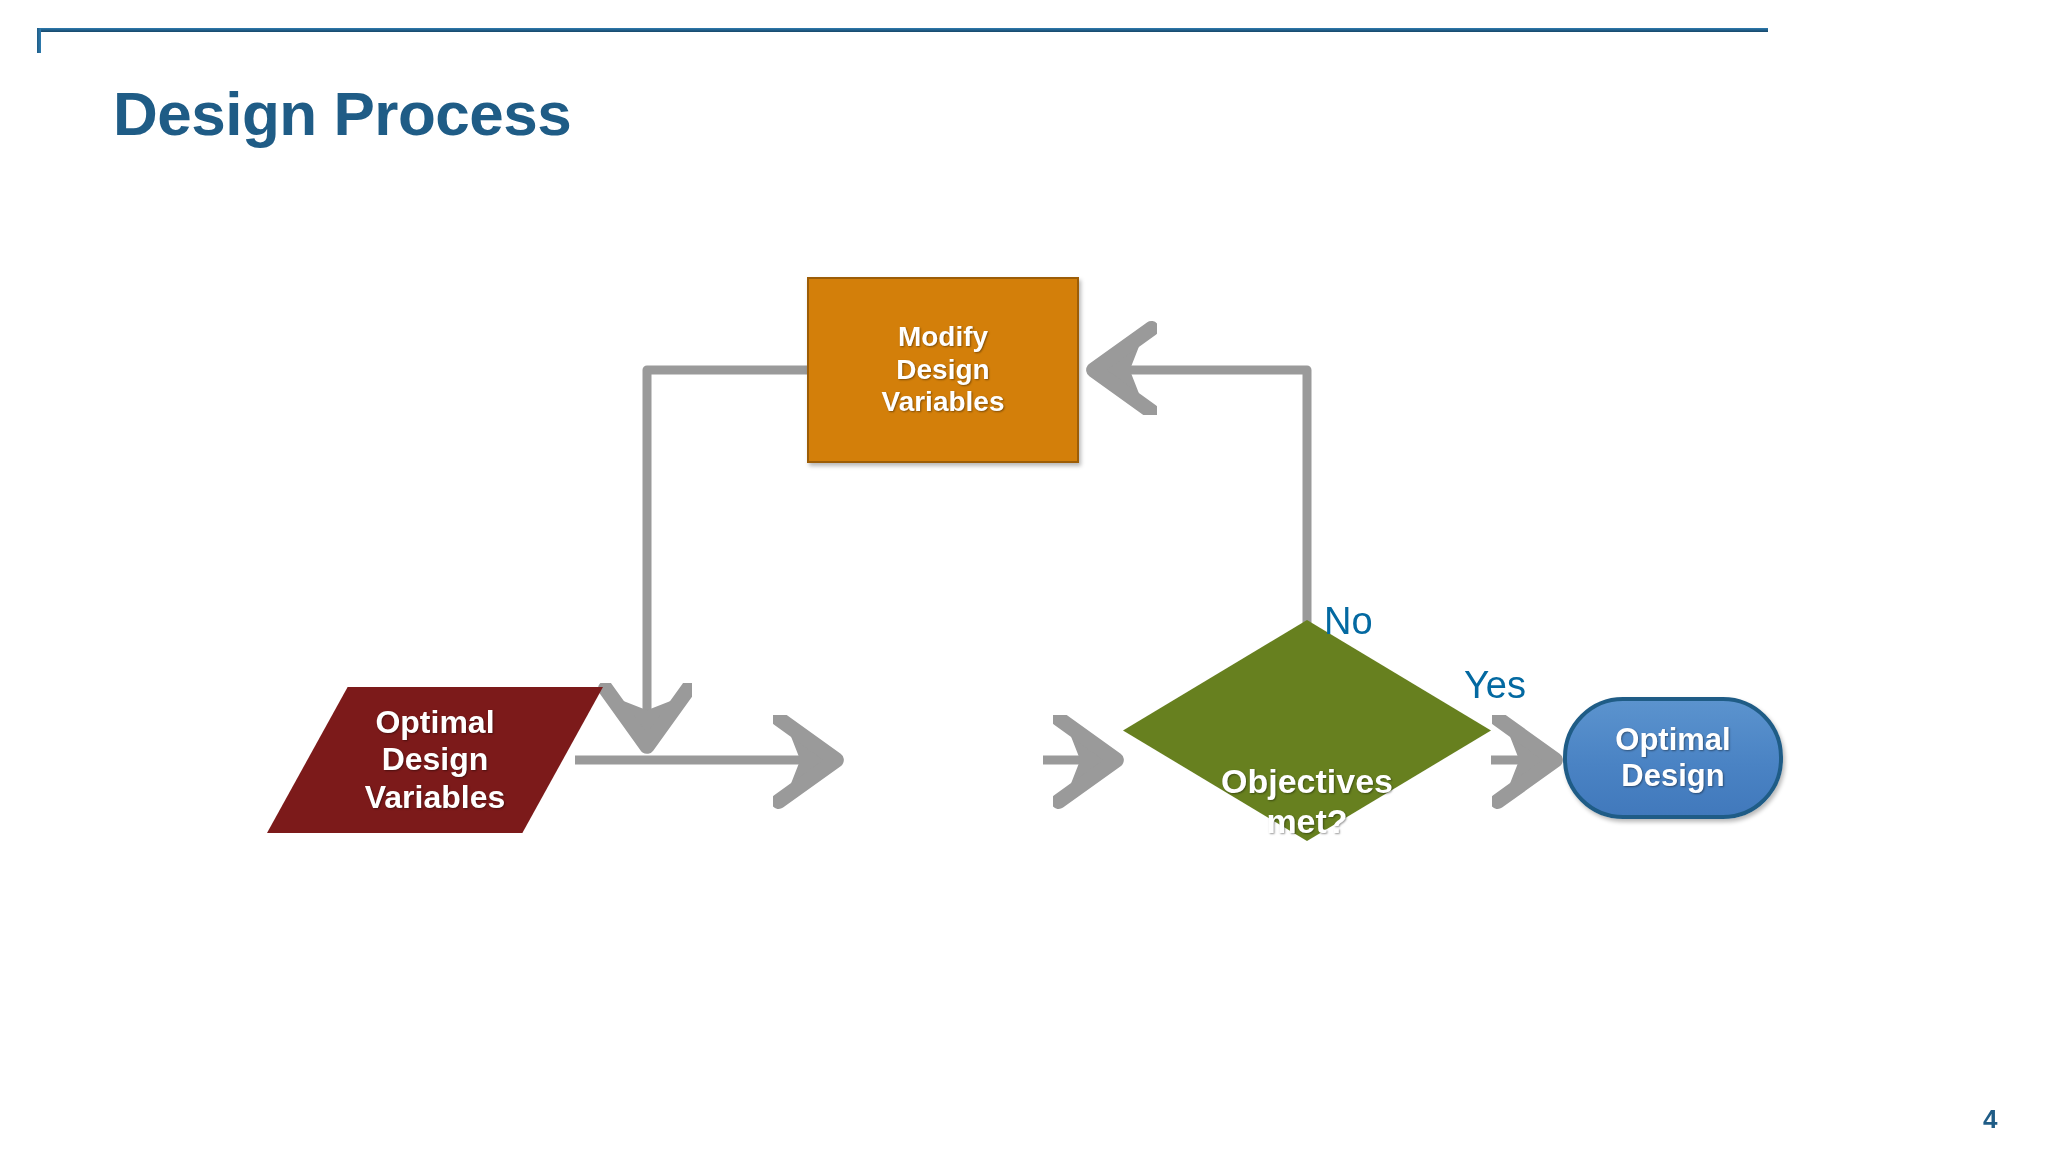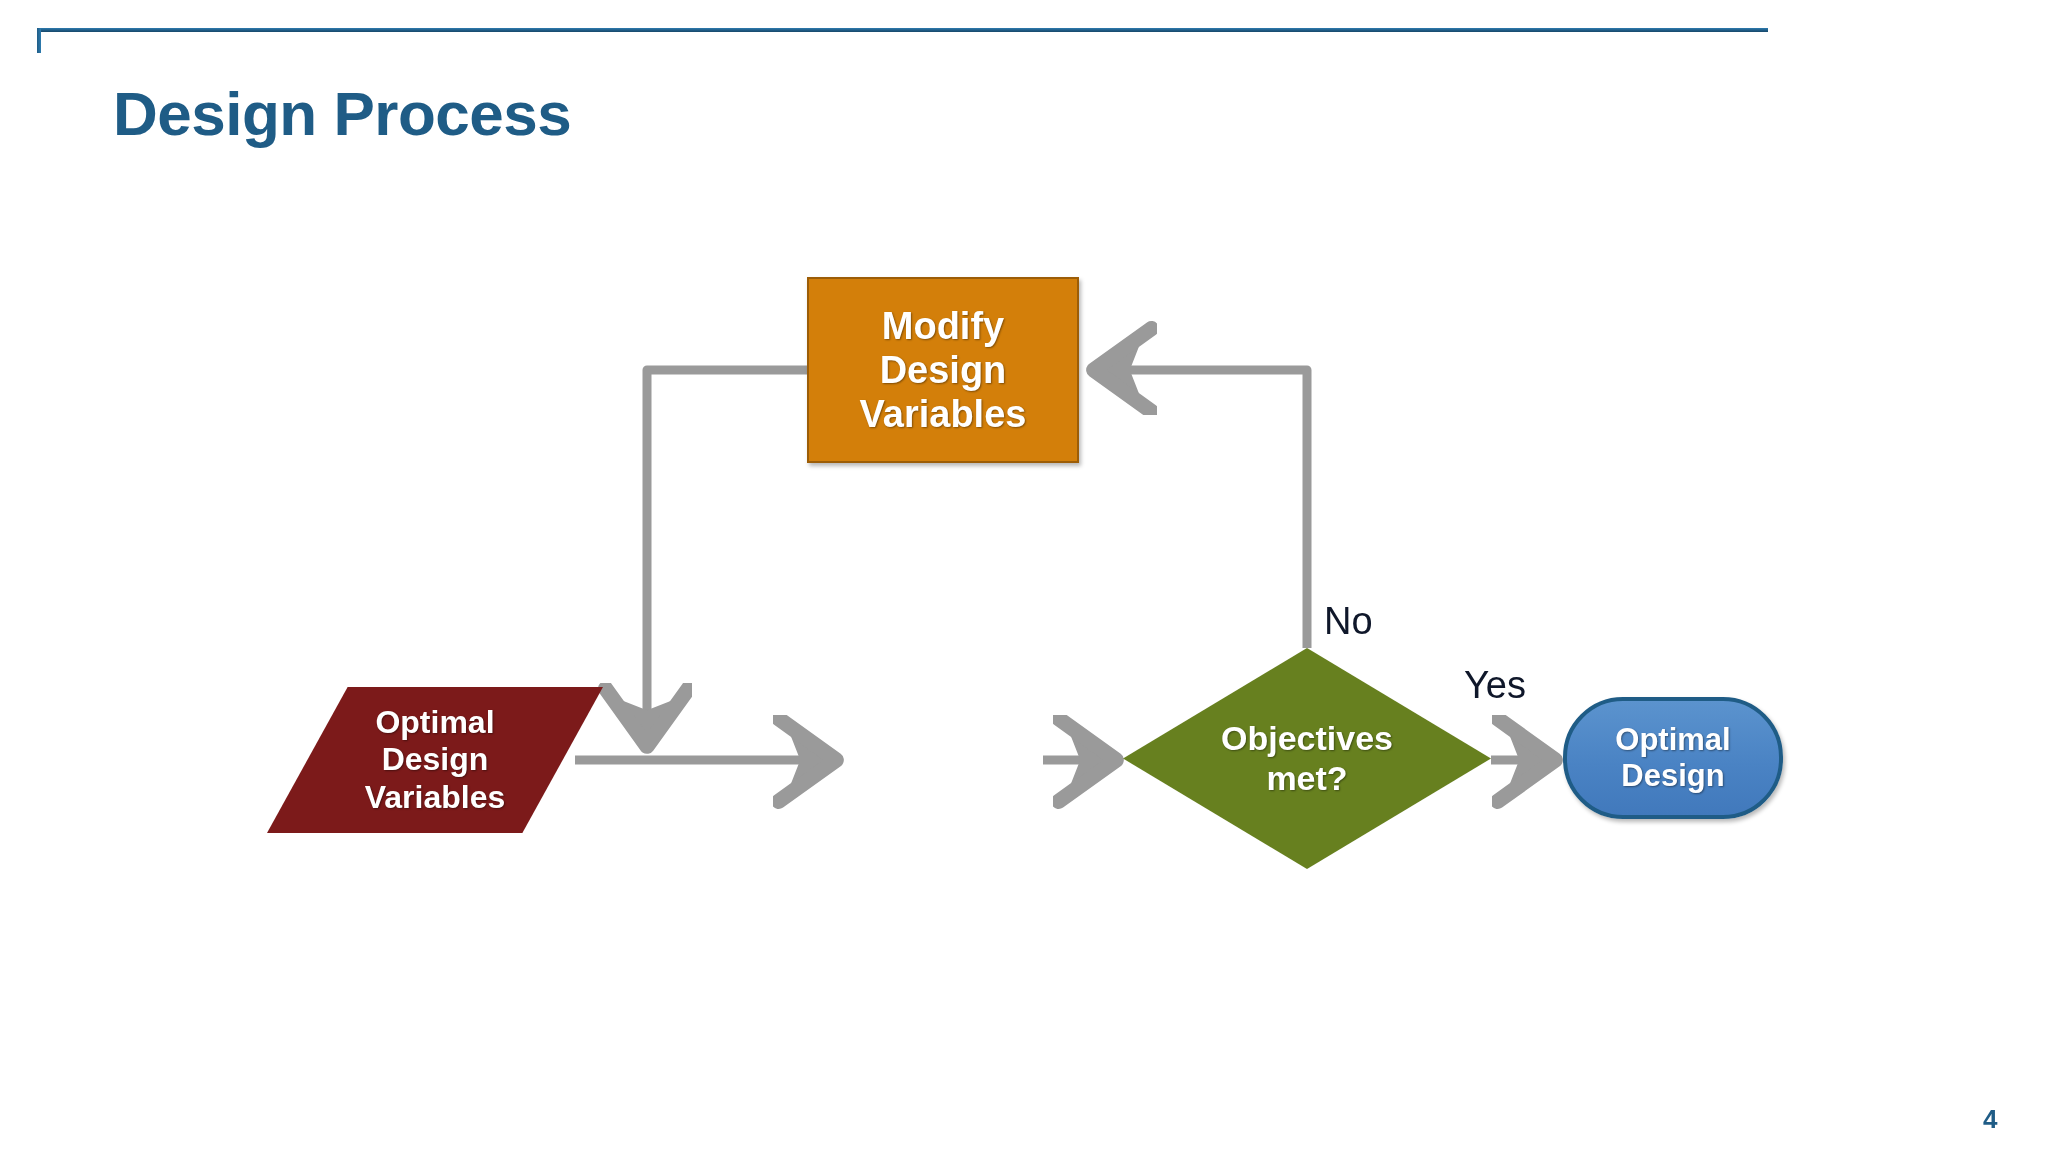--- a/index.html
+++ b/index.html
@@ -81,21 +81,21 @@
     text-shadow: 1px 1px 2px rgba(0,0,0,0.40);
     box-sizing: border-box;
   }
 
   
   .node-modify {
     left: 807px;
     top: 277px;
     width: 272px;
     height: 186px;
-    font-size: 38px;
+    font-size: 28px;
     background: #D37F0A;
     border: 2px solid #9C5D07;
     box-shadow: 2px 3px 4px rgba(0,0,0,0.28);
   }
 
   
   .node-initial {
     left: 267px;
     top: 687px;
     width: 336px;
@@ -114,24 +114,25 @@
     height: 123px;
     font-size: 32px;
     background: linear-gradient(to bottom, #5B93CE 0%, #4A83C4 55%, #4179BC 100%);
     border: 4px solid #1F5C86;
     box-shadow: 2px 3px 4px rgba(0,0,0,0.28);
   }
 
   
   .node-objectives {
     left: 1123px;
-    top: 648px;
+    top: 620px;
     width: 368px;
     height: 221px;
     font-size: 34px;
+    align-items: flex-end;
   }
   .node-objectives .diamond-fill {
     position: absolute;
     left: 0; top: 0; right: 0; bottom: 0;
     background: #67801F;
     clip-path: polygon(50% 0%, 100% 50%, 50% 100%, 0% 50%);
     filter: drop-shadow(2px 3px 3px rgba(0,0,0,0.30));
   }
   .node-objectives .diamond-label {
     position: relative;
@@ -149,21 +150,21 @@
     background: linear-gradient(to bottom, #5B93CE 0%, #4A83C4 55%, #4179BC 100%);
     border: 4px solid #1F5C86;
     border-radius: 60px;
     box-shadow: 2px 3px 4px rgba(0,0,0,0.28);
   }
 
   
   .edge-label {
     position: absolute;
     font-size: 38px;
-    color: #0f172a;
+    color: #0369a1;
     font-weight: normal;
     white-space: nowrap;
   }
   .label-no  { left: 1324px; top: 600px; }
   .label-yes { left: 1464px; top: 664px; }
 </style>
 </head>
 <body>
 
 <div id="slide">

